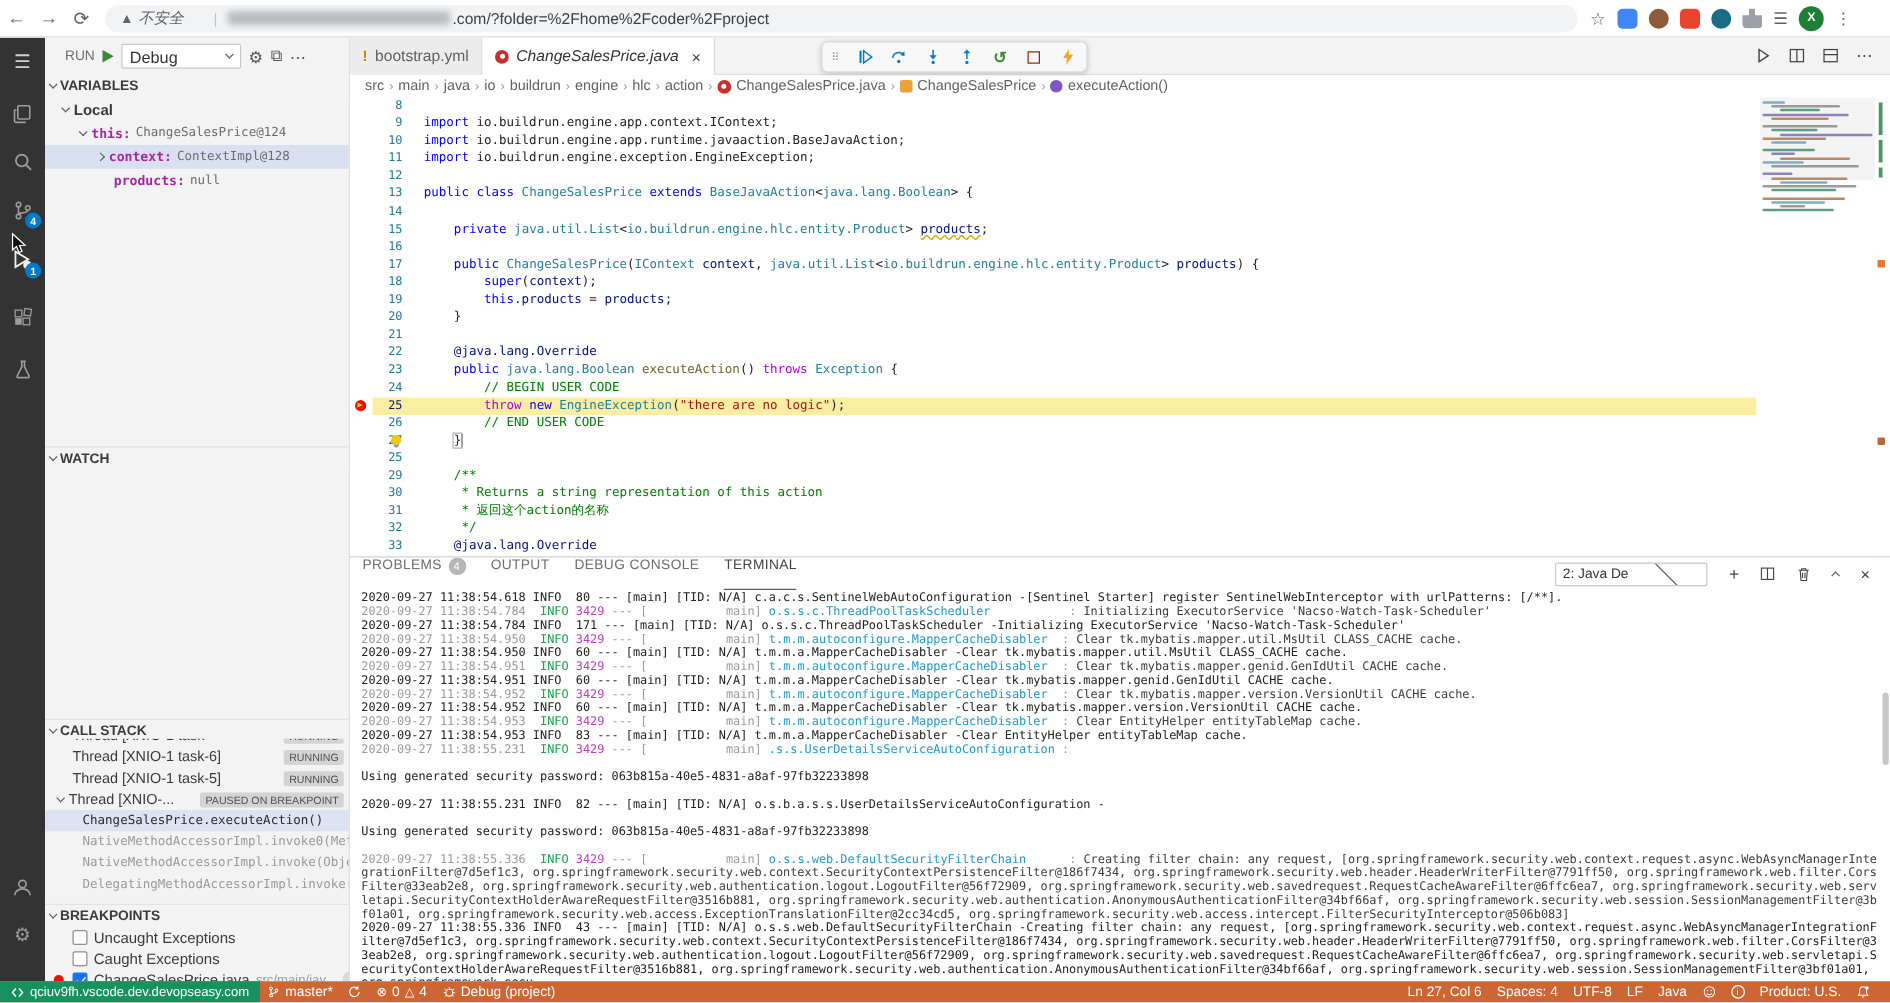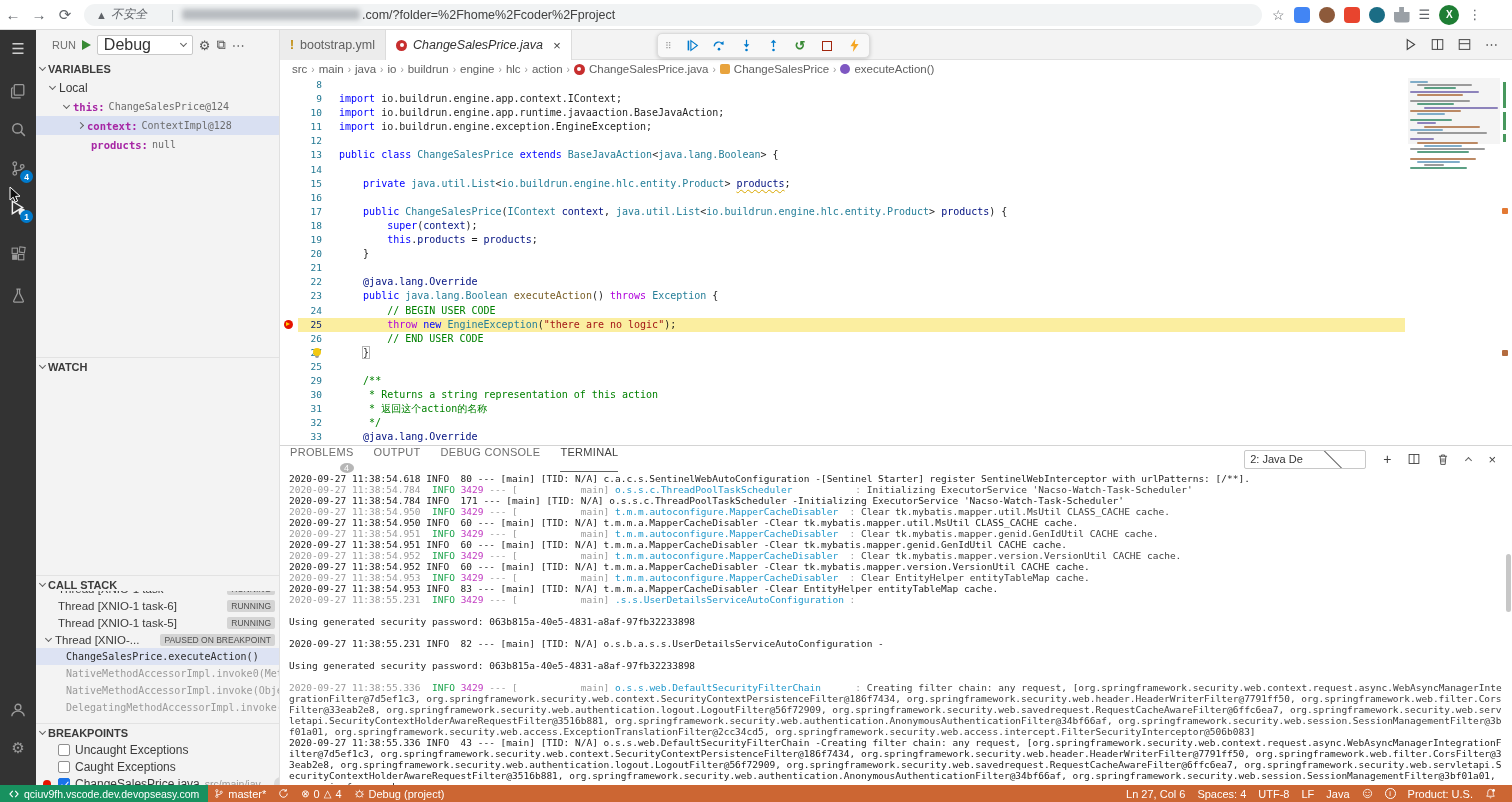--- a/index.html
+++ b/index.html
@@ -26,31 +26,31 @@
   .ab-icon{position:absolute;left:0;width:36px;height:34px;display:flex;align-items:center;justify-content:center;color:#9b9b9b;}
   .ab-icon.active{color:#f0f0f0;}
   .ab-badge{position:absolute;right:3px;bottom:2px;background:#007acc;color:#fff;border-radius:50%;width:13px;height:13px;font-size:8.5px;display:flex;align-items:center;justify-content:center;font-weight:bold;}
   .hamburger{top:2px;font-size:15px;color:#cfcfcf;}
 
   
   .sidebar{position:absolute;top:30px;left:36px;width:244px;bottom:17px;background:#f3f3f3;border-right:1px solid #e0e0e0;font-size:12px;color:#3b3b3b;overflow:hidden;}
   .runbar{height:30px;display:flex;align-items:center;padding-left:16px;gap:6px;}
   .run-label{font-size:11px;color:#6f6f6f;}
   .play-tri{width:0;height:0;border-left:9px solid #388a34;border-top:5.5px solid transparent;border-bottom:5.5px solid transparent;}
-  .cfg-select{width:96px;height:20px;background:#fff;border:1px solid #c8c8c8;border-radius:2px;font-size:16px;color:#333;display:flex;align-items:center;padding:0 6px;justify-content:space-between;}
+  .cfg-select{width:96px;height:20px;background:#fff;border:1px solid #c8c8c8;border-radius:2px;font-size:13px;color:#333;display:flex;align-items:center;padding:0 6px;justify-content:space-between;}
   .mini-ic{color:#555;font-size:13px;}
   .sec-head{position:absolute;left:0;right:0;height:18px;font-size:11px;font-weight:bold;color:#3b3b3b;display:flex;align-items:center;padding-left:4px;gap:3px;border-top:1px solid #e2e2e2;background:#f3f3f3;}
   .chev{width:5px;height:5px;border-right:1.4px solid #616161;border-bottom:1.4px solid #616161;display:inline-block;flex:none;}
   .chev.down{transform:rotate(45deg);margin-top:-3px;}
   .chev.right{transform:rotate(-45deg);}
   .var-row{position:absolute;left:0;right:0;height:19px;display:flex;align-items:center;gap:4px;font-size:12px;}
   .var-row.sel{background:#d9e0f2;}
   .var-name{color:#a626a4;font-family:"DejaVu Sans Mono",monospace;font-size:10.5px;font-weight:bold;}
   .var-val{color:#6c6c6c;font-family:"DejaVu Sans Mono",monospace;font-size:10px;}
-  .scope-label{font-weight:normal;color:#3b3b3b;}
+  .scope-label{font-weight:bold;color:#3b3b3b;}
   .cs-row{height:17px;display:flex;align-items:center;padding-left:22px;padding-right:4px;font-size:11.5px;color:#3a3a3a;position:relative;}
   .cs-badge{margin-left:auto;background:#d4d4d4;color:#4f4f4f;font-size:8.5px;padding:1px 4px;border-radius:2px;white-space:nowrap;flex:none;}
   .cs-frame{height:17px;display:flex;align-items:center;padding-left:30px;font-family:"DejaVu Sans Mono",monospace;font-size:10px;color:#9a9a9a;white-space:nowrap;overflow:hidden;}
   .cs-frame.sel{background:#dde3f3;color:#2b2b2b;}
   .bp-row{height:17px;display:flex;align-items:center;padding-left:22px;gap:5px;font-size:12px;position:relative;}
   .cbx{width:12px;height:12px;border:1px solid #8f8f8f;border-radius:2px;background:#fff;flex:none;}
   .cbx.on{background:#1a73e8;border-color:#1a73e8;position:relative;}
   .cbx.on:after{content:"";position:absolute;left:3.5px;top:1px;width:3px;height:6px;border-right:1.6px solid #fff;border-bottom:1.6px solid #fff;transform:rotate(40deg);}
   .bp-dot{position:absolute;left:7px;width:8px;height:8px;border-radius:50%;background:#e51400;}
   .bp-detail{color:#9b9b9b;font-size:10.5px;}
@@ -96,21 +96,21 @@
   .ruler .err{position:absolute;left:2px;width:6px;height:6px;background:#e37933;border-radius:1px;}
 
   
   .dbg-toolbar{position:absolute;top:33px;left:657px;height:25px;background:#f8f8f8;border:1px solid #dcdcdc;border-radius:5px;box-shadow:0 1px 4px rgba(0,0,0,.18);display:flex;align-items:center;padding:0 7px;gap:11px;z-index:40;}
   .grip{color:#9a9a9a;font-size:9px;letter-spacing:1px;line-height:8px;width:8px;}
   .dbg-ic{display:flex;align-items:center;justify-content:center;width:16px;height:16px;}
 
   
   .panel{position:absolute;top:445px;left:280px;right:0;bottom:17px;background:#fff;border-top:1px solid #d4d4d4;overflow:hidden;}
   .panel-head{height:26px;display:flex;align-items:center;padding-left:10px;gap:20px;}
-  .ptab{font-size:11px;color:#6e6e6e;letter-spacing:.3px;display:flex;align-items:flex-end;gap:5px;height:26px;border-bottom:1.5px solid transparent;flex-direction:column;}
+  .ptab{font-size:11px;color:#6e6e6e;letter-spacing:.3px;display:flex;align-items:flex-start;gap:5px;height:26px;border-bottom:1.5px solid transparent;}
   .ptab.active{color:#424242;border-bottom-color:#616161;}
   .pbadge{background:#b6b6b6;color:#fff;border-radius:50%;width:14px;height:14px;font-size:9px;display:flex;align-items:center;justify-content:center;}
   .panel-controls{margin-left:auto;display:flex;align-items:center;gap:17px;padding-right:16px;color:#424242;}
   .pdrop{width:122px;height:19px;border:1px solid #c8c8c8;border-radius:2px;font-size:11px;color:#333;display:flex;align-items:center;padding:0 5px;gap:4px;overflow:hidden;white-space:nowrap;}
   .pdrop span{overflow:hidden;text-overflow:clip;flex:1;}
   .term{position:absolute;top:27px;left:9px;right:6px;bottom:0;font-family:"DejaVu Sans Mono",monospace;font-size:9.5px;line-height:11px;color:#222;white-space:pre-wrap;word-break:break-all;overflow:hidden;}
   .t-dim{color:#9a9a9a;}
   .t-lv{color:#19a34a;} .t-pid{color:#c13ac1;} .t-lg{color:#2299cc;} .t-msg{color:#3c3c3c;}
   .term-sb{position:absolute;right:1px;top:108px;width:5px;height:58px;background:rgba(0,0,0,.22);border-radius:3px;}
 

